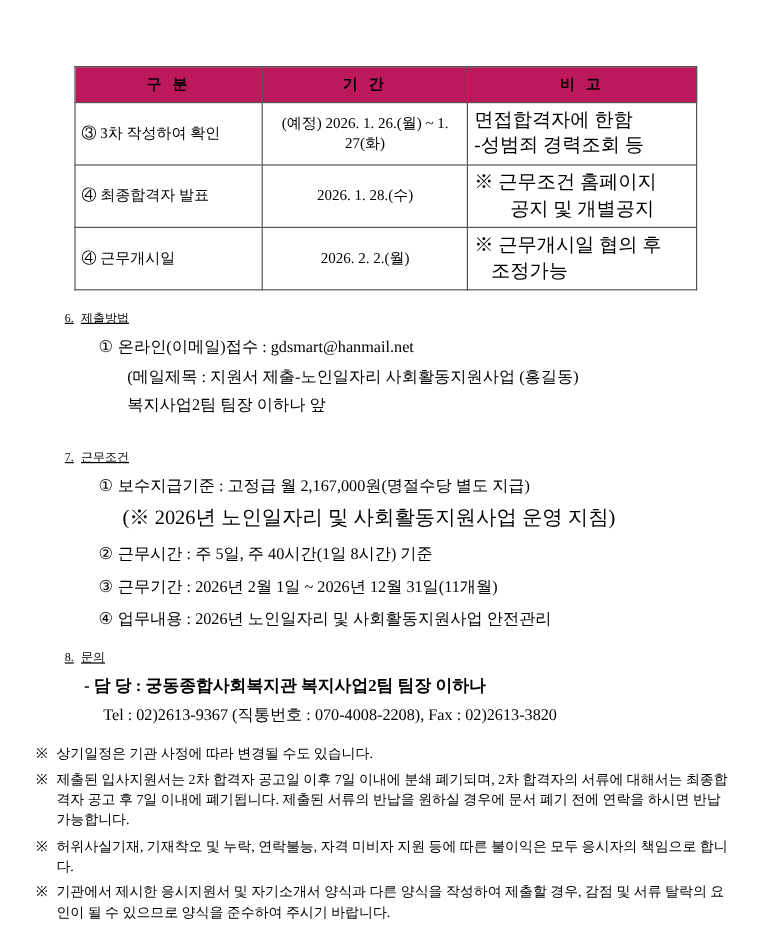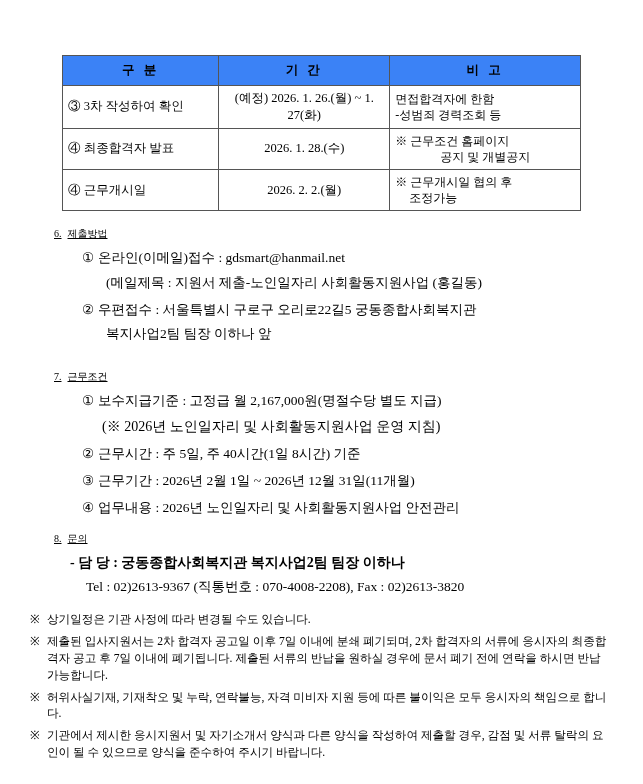--- a/index.html
+++ b/index.html
@@ -34,32 +34,32 @@
     table-layout: fixed;
     font-size: 12.5px;
   }
   table.schedule th, table.schedule td {
     border: 1px solid #555555;
     padding: 4px 5px;
     vertical-align: middle;
     line-height: 1.35;
   }
   table.schedule thead th {
-    background: #3b82f6;
+    background: #be185d;
     text-align: center;
     font-weight: bold;
     letter-spacing: 3px;
     padding: 6px 4px;
   }
   .col-a { width: 30%; }
   .col-b { width: 33%; }
   .col-c { width: 37%; }
   td.c-item { text-align: left; padding-left: 8px; }
   td.c-period { text-align: center; padding-left: 10px; }
-  td.c-note { text-align: left; padding-left: 8px; font-size: 12px; }
+  td.c-note { text-align: left; padding-left: 8px; font-size: 16px; }
   .note-line { display: block; }
   .note-indent { display: block; padding-left: 14px; }
   .note-center { display: block; text-align: center; }
 
   
   .content {
     padding: 0 40px 0 40px;
     margin-top: 16px;
   }
   .sec {
@@ -82,21 +82,21 @@
   .sub {
     padding-left: 66px;
     margin-top: 4px;
     line-height: 1.5;
     font-size: 13.5px;
   }
   .sub2 {
     padding-left: 62px;
     margin-top: 4px;
     line-height: 1.5;
-    font-size: 14px;
+    font-size: 17px;
   }
   .contact {
     padding-left: 30px;
     margin-top: 8px;
     font-weight: bold;
     font-size: 14px;
   }
   .tel {
     padding-left: 46px;
     margin-top: 6px;
@@ -170,23 +170,20 @@
   <div class="content">
 
     <div class="sec">
       <div class="sec-head">
         <span class="num">6.</span><span>제출방법</span>
       </div>
       <div class="item">
         <span class="marker">①</span><span>온라인(이메일)접수 : gdsmart@hanmail.net</span>
       </div>
       <div class="sub">(메일제목 : 지원서 제출-노인일자리 사회활동지원사업 (홍길동)</div>
-      <div class="item">
-        <span class="marker">②</span><span>우편접수 : 서울특별시 구로구 오리로22길5 궁동종합사회복지관</span>
-      </div>
       <div class="sub">복지사업2팀 팀장 이하나 앞</div>
     </div>
 
     <div class="sec" style="margin-top:26px;">
       <div class="sec-head">
         <span class="num">7.</span><span>근무조건</span>
       </div>
       <div class="item">
         <span class="marker">①</span><span>보수지급기준 : 고정급 월 2,167,000원(명절수당 별도 지급)</span>
       </div>
@@ -212,21 +209,21 @@
 
   </div>
 
   <div class="footnotes">
     <div class="fn">
       <span class="star">※</span>
       <p>상기일정은 기관 사정에 따라 변경될 수도 있습니다.</p>
     </div>
     <div class="fn">
       <span class="star">※</span>
-      <p>제출된 입사지원서는 2차 합격자 공고일 이후 7일 이내에 분쇄 폐기되며, 2차 합격자의 서류에 응시자의 최종합격자 공고 후 7일 이내에 폐기됩니다. 제출된 서류의 반납을 원하실 경우에 문서 폐기 전에 연락을 하시면 반납 가능합니다.</p>
+      <p>제출된 입사지원서는 2차 합격자 공고일 이후 7일 이내에 분쇄 폐기되며, 2차 합격자의 서류에 대해서는 최종합격자 공고 후 7일 이내에 폐기됩니다. 제출된 서류의 반납을 원하실 경우에 문서 폐기 전에 연락을 하시면 반납 가능합니다.</p>
     </div>
     <div class="fn">
       <span class="star">※</span>
       <p>허위사실기재, 기재착오 및 누락, 연락불능, 자격 미비자 지원 등에 따른 불이익은 모두 응시자의 책임으로 합니다.</p>
     </div>
     <div class="fn">
       <span class="star">※</span>
       <p>기관에서 제시한 응시지원서 및 자기소개서 양식과 다른 양식을 작성하여 제출할 경우, 감점 및 서류 탈락의 요인이 될 수 있으므로 양식을 준수하여 주시기 바랍니다.</p>
     </div>
 

